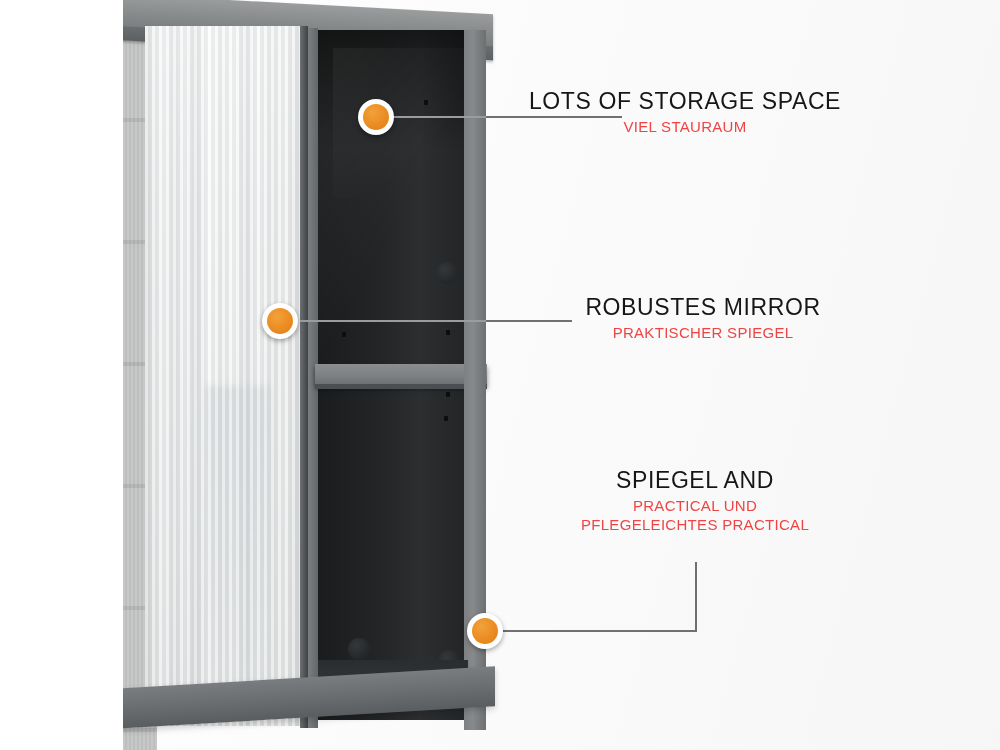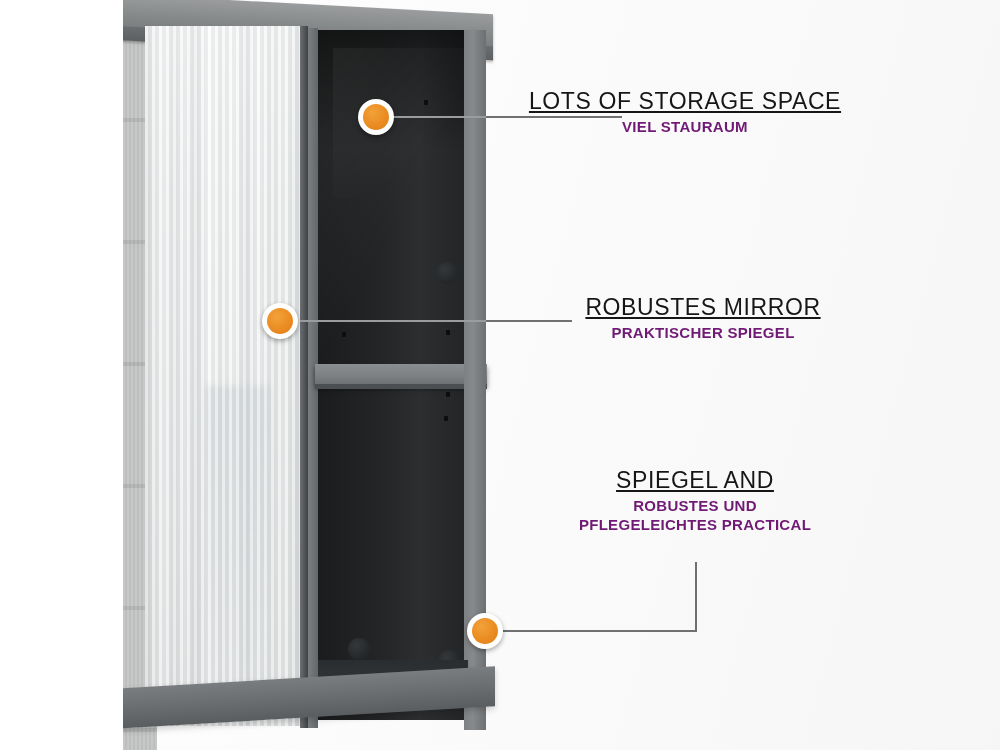--- a/index.html
+++ b/index.html
@@ -207,30 +207,28 @@
     background:radial-gradient(circle at 38% 32%, #f2a23a 0%, #ea8c22 55%, #de7f18 100%);
   }
 
   .callout-text{ position:absolute; text-align:center; }
   .callout-title{
     font-size:23px;
     line-height:27px;
     letter-spacing:0.6px;
     color:#161617;
     white-space:nowrap;
-    text-decoration:underline;
   }
   .callout-sub{
     font-size:15px;
     line-height:19px;
     letter-spacing:0.3px;
-    color:#701a75;
+    color:#ef4444;
     white-space:nowrap;
     margin-top:2px;
-    font-weight:bold;
   }
 </style>
 </head>
 <body>
 
 <div id="stage">
 
   <div class="photo">
 
     <div class="wall-tiles"></div>
@@ -298,17 +296,17 @@
 
   <div class="leader" style="left:503px; top:630px; width:194px; height:2px;"></div>
   <div class="leader" style="left:695px; top:562px; width:2px; height:70px;"></div>
 
   <div class="marker" style="left:467px; top:613px;">
       <i></i>
     </div>
 
   <div class="callout-text" style="left:470px; top:467px; width:450px;">
     <div class="callout-title">SPIEGEL AND</div>
-    <div class="callout-sub">ROBUSTES UND</div>
+    <div class="callout-sub">PRACTICAL UND</div>
     <div class="callout-sub" style="margin-top:0;">PFLEGELEICHTES PRACTICAL</div>
   </div>
 
 </div>
 
 </body></html>

